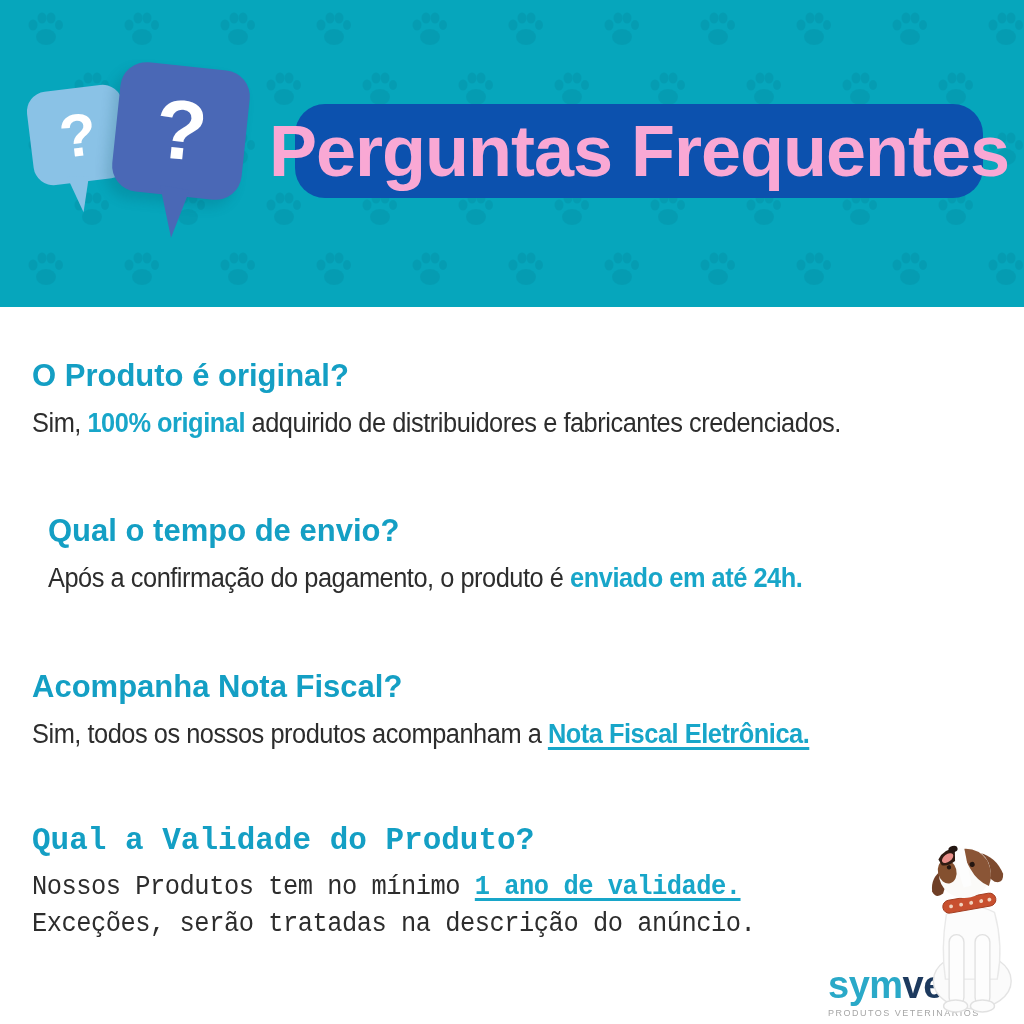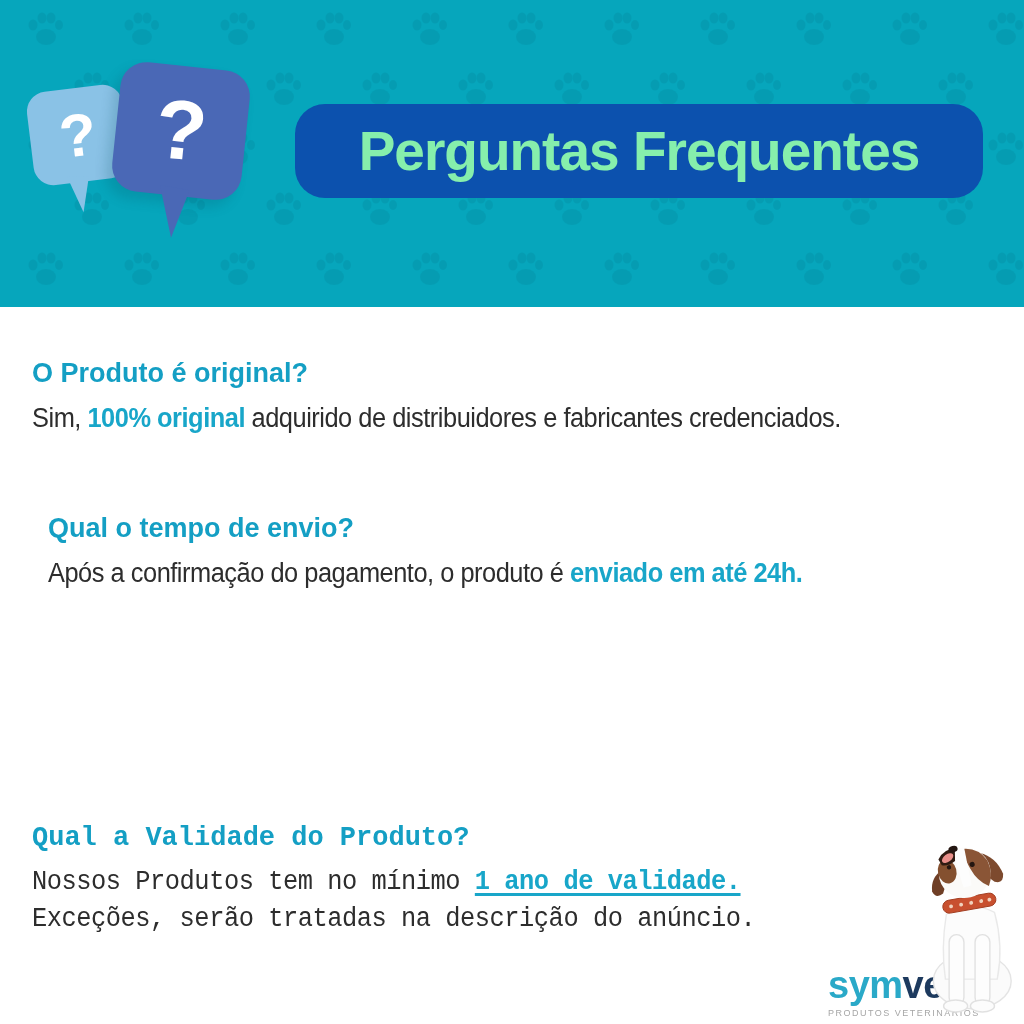--- a/index.html
+++ b/index.html
@@ -44,32 +44,32 @@
   }
   .bubble-front .qm { font-size:84px; line-height:128px; }
 
   
   .title-pill {
     position:absolute; left:295px; top:104px; width:688px; height:94px;
     background:#0c51ae; border-radius:30px;
     display:flex; align-items:center; justify-content:center;
   }
   .title-pill .title {
-    color:#86efac; font-weight:bold; font-size:55px; letter-spacing:-1px;
+    color:#f9a8d4; font-weight:bold; font-size:72px; letter-spacing:-1px;
     white-space:nowrap;
   }
 
   
   .faq-section { position:absolute; left:32px; white-space:nowrap; }
   .pos-1 { top:358px; }
   .pos-2 { top:513px;margin-left:16px; }
   .pos-3 { top:669px; }
   .pos-4 { top:823px;font-family:Liberation Mono, monospace; }
   .question {
-    color:#149fc4; font-size:27px; font-weight:bold; margin:0 0 11px 0;
+    color:#149fc4; font-size:31px; font-weight:bold; margin:0 0 11px 0;
   }
   .answer {
     color:#2d2d2d; font-size:27px; letter-spacing:-0.5px; line-height:37px;
     transform:scaleX(0.94); transform-origin:0 50%;
   }
   .accent { color:#18a6c9; font-weight:bold; }
   .underlined {
     text-decoration:underline; text-decoration-thickness:3px;
     text-underline-offset:4px;
   }
@@ -175,20 +175,24 @@
   <div class="faq-section pos-1">
     <div class="question">O Produto é original?</div>
     <div class="answer"><span>Sim, </span><span class="accent">100% original</span><span> adquirido de distribuidores e fabricantes credenciados.</span></div>
   </div>
 
   <div class="faq-section pos-2">
     <div class="question">Qual o tempo de envio?</div>
     <div class="answer"><span>Após a confirmação do pagamento, o produto é </span><span class="accent">enviado em até 24h.</span></div>
   </div>
 
+  <div class="faq-section pos-3">
+    <div class="question">Acompanha Nota Fiscal?</div>
+    <div class="answer"><span>Sim, todos os nossos produtos acompanham a </span><span class="accent underlined">Nota Fiscal Eletrônica.</span></div>
+  </div>
 
   <div class="faq-section pos-4">
     <div class="question">Qual a Validade do Produto?</div>
     <div class="answer"><span>Nossos Produtos tem no mínimo </span><span class="accent underlined">1 ano de validade.</span></div>
     <div class="answer">Exceções, serão tratadas na descrição do anúncio.</div>
   </div>
 
   <div class="logo">
     <div class="wordmark"><span class="sym">sym</span><span class="vet">vet</span></div>
     <div class="tagline">PRODUTOS VETERINÁRIOS</div>

